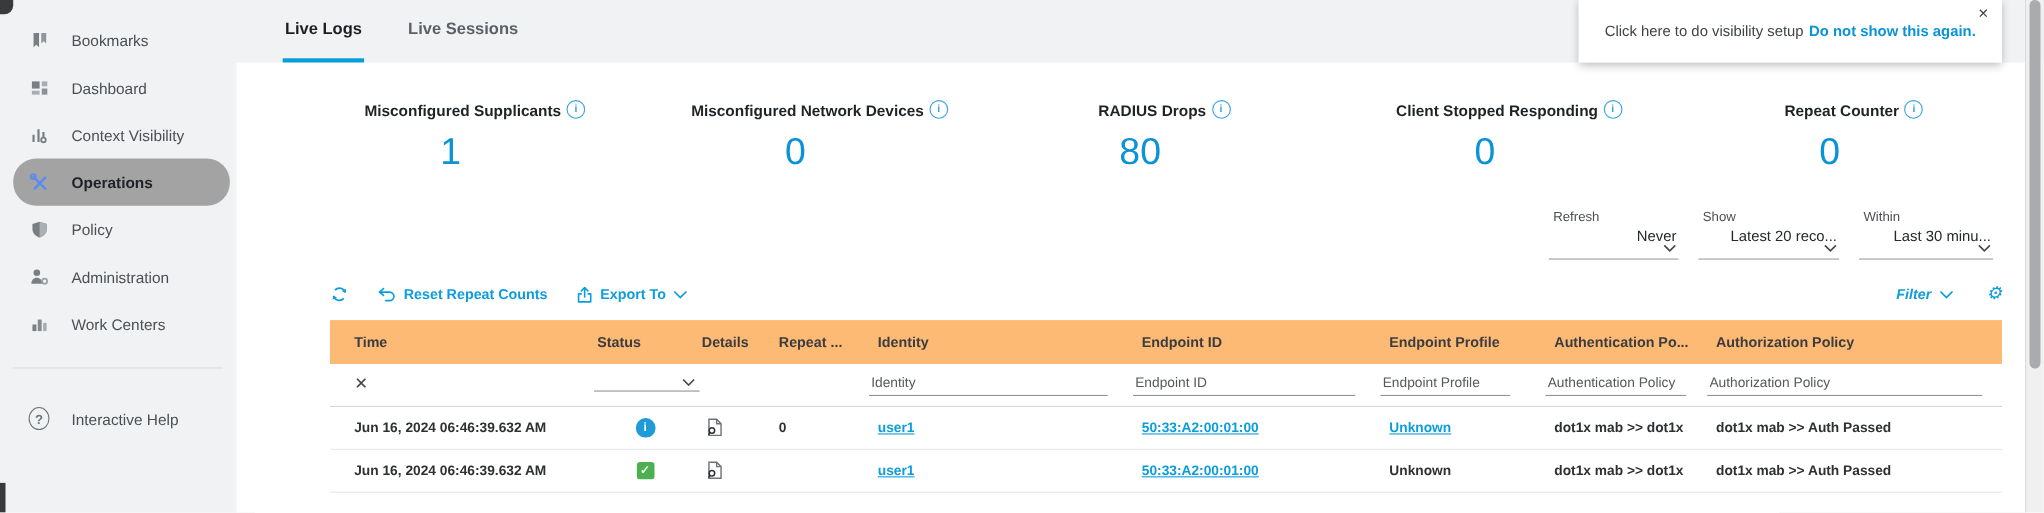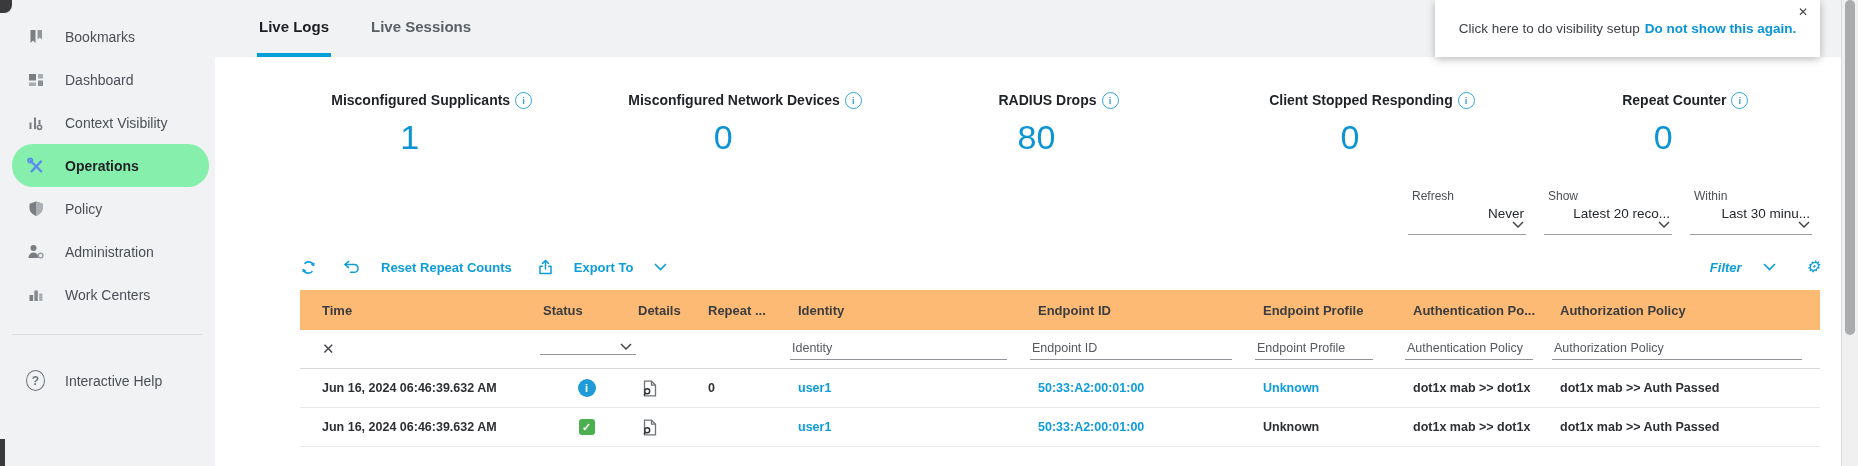--- a/index.html
+++ b/index.html
@@ -9,21 +9,21 @@
     -webkit-font-smoothing:antialiased;color:#2e3033;
   }
   
   .corner-dark{position:absolute;left:0;top:0;width:12px;height:13px;background:#3a3a3c;border-bottom-right-radius:8px;z-index:9;}
   .edge-dark{position:absolute;left:0;top:439px;width:5px;height:27px;background:#3a3a3c;z-index:9;}
   
   .sidebar{position:absolute;left:0;top:0;width:215px;height:466px;background:#f1f2f4;padding-top:15px;box-sizing:border-box;}
   .side-item{display:flex;align-items:center;height:43px;margin:0 6px 0 12px;border-radius:8px;cursor:pointer;}
   .side-item .s-ico{width:19px;height:19px;margin-left:14px;display:flex;align-items:center;justify-content:center;flex:none;}
   .side-item .s-label{margin-left:20px;font-size:14px;font-weight:400;color:#4b4f54;white-space:nowrap;}
-  .side-item.active{background:#86efac;border-radius:21px;}
+  .side-item.active{background:#a3a3a3;border-radius:21px;}
   .side-item.active .s-label{color:#1e2126;font-weight:700;}
   .side-divider{height:1px;background:#dcdee1;margin:18px 0 24px 12px;width:190px;}
   .help-icon{width:19px;height:19px;border:1.6px solid #6f747a;border-radius:50%;color:#6f747a;
     font-size:12px;font-weight:700;display:flex;align-items:center;justify-content:center;}
   
   .content{position:absolute;left:215px;top:0;width:1643px;height:466px;}
   .tabbar{height:57px;display:flex;align-items:stretch;padding-left:42px;gap:38px;}
   .tab{display:flex;align-items:center;font-size:15px;font-weight:700;color:#5a6065;
     border-bottom:4px solid transparent;box-sizing:border-box;padding:0 2px;cursor:pointer;}
   .tab.active{color:#1c1e21;border-bottom-color:#049fd9;}
@@ -39,21 +39,21 @@
   .controls{display:flex;justify-content:flex-end;gap:18px;margin:32px 46px 0 0;}
   .select{display:flex;flex-direction:column;}
   .select-label{font-size:12px;color:#4c4f53;margin-bottom:3px;padding-left:4px;}
   .select-box{display:flex;align-items:flex-end;justify-content:space-between;border-bottom:1px solid #9b9ea2;
     padding:0 2px 6px 4px;font-size:13.5px;color:#25282c;cursor:pointer;flex-direction:column;}
   .select-box .chev{color:#44484c;margin-left:8px;display:flex;}
   .sel-refresh{width:118px;}.sel-show{width:128px;}.sel-within{width:122px;}
   
   .toolbar{display:flex;align-items:center;margin:19px 38px 0 85px;height:26px;}
   .tb-left{display:flex;align-items:center;gap:26px;}
-  .tb-btn{display:inline-flex;align-items:center;gap:21px;color:#0d9ddb;font-size:13px;font-weight:600;cursor:pointer;white-space:nowrap;}
+  .tb-btn{display:inline-flex;align-items:center;gap:7px;color:#0d9ddb;font-size:13px;font-weight:600;cursor:pointer;white-space:nowrap;}
   .tb-right{margin-left:auto;display:flex;align-items:center;gap:30px;font-style:italic;}
   .gear{font-size:16px;color:#0d9ddb;cursor:pointer;line-height:1;}
   
   .table{margin:10px 38px 0 85px;width:1520px;}
   .trow{display:grid;grid-template-columns:235px 95px 70px 90px 240px 225px 150px 147px 1fr;align-items:center;}
   .thead{height:40px;background:#fdba74;font-size:13px;font-weight:700;color:#3a3c3f;}
   .thead > div{padding-left:8px;white-space:nowrap;overflow:hidden;}
   .thead .c-time{padding-left:22px;}
   .tfilter{height:38px;background:#fff;border-bottom:1px solid #d6d7d8;}
   .clear-x{font-size:15px;color:#43464a;padding-left:22px;cursor:pointer;}
@@ -61,21 +61,21 @@
     padding:0 4px 4px 0;margin-left:5px;color:#44484c;cursor:pointer;}
   .f-input{border:none;border-bottom:1px solid #919499;outline:none;font-family:"Liberation Sans",sans-serif;
     font-size:12.5px;color:#2e3033;padding:0 0 4px 2px;background:transparent;width:calc(100% - 25px);}
   .f-input::placeholder{color:#56595d;opacity:1;}
   .tdata{height:38px;border-bottom:1px solid #e9e9ea;font-size:12.5px;font-weight:600;color:#2e3033;}
   .tdata > div{padding-left:8px;white-space:nowrap;overflow:hidden;}
   .tdata .c-time{padding-left:22px;}
   .c-status,.c-details{display:flex;align-items:center;}
   .c-status{justify-content:center;}
   .c-details{padding-left:12px !important;}
-  .link{color:#0d9ddb;cursor:pointer;}
+  .link{color:#0d9ddb;cursor:pointer;text-decoration:underline;}
   .st-info{width:18px;height:18px;border-radius:50%;background:#1f9bd7;color:#fff;font-size:11px;font-weight:700;
     display:inline-flex;align-items:center;justify-content:center;cursor:pointer;}
   .st-pass{width:16px;height:16px;border-radius:3px;background:#4caf50;color:#fff;font-size:11px;
     display:inline-flex;align-items:center;justify-content:center;cursor:pointer;}
   
   .toast{position:absolute;top:0;right:38px;width:385px;height:57px;background:#fff;z-index:8;
     box-shadow:0 2px 8px rgba(0,0,0,.28);display:flex;align-items:center;justify-content:center;}
   .toast-close{position:absolute;top:5px;right:12px;font-size:12px;color:#3f4246;cursor:pointer;}
   .toast-text{font-size:13.5px;color:#3f4246;white-space:nowrap;}
   .toast-link{font-size:13.5px;font-weight:700;color:#0a93d6;cursor:pointer;margin-left:5px;white-space:nowrap;}

